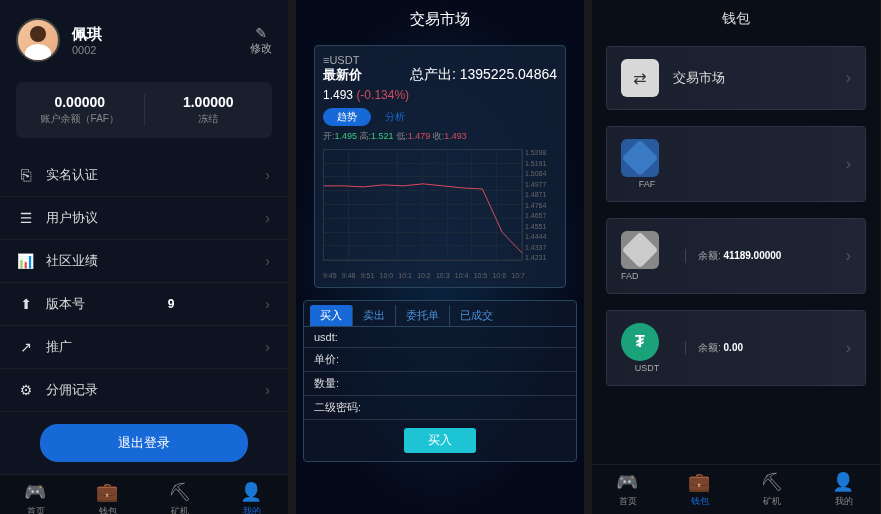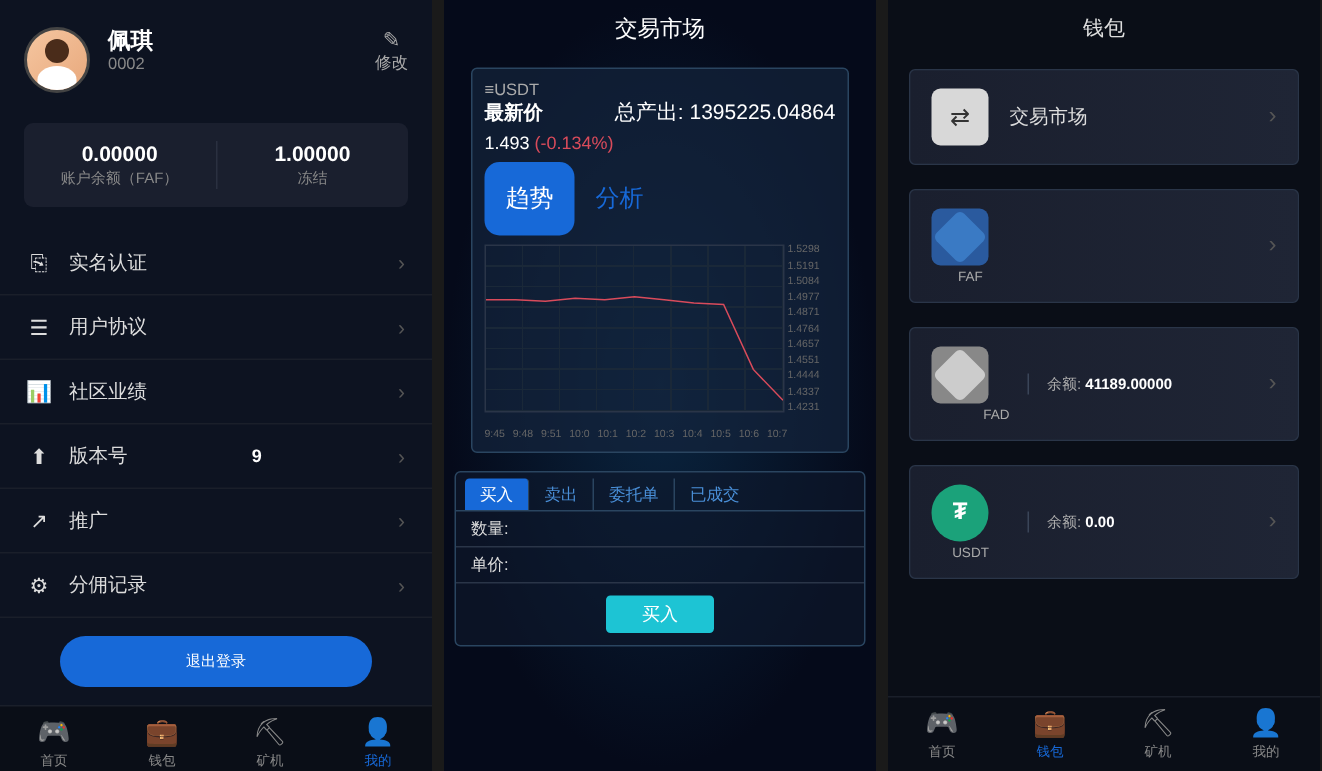--- a/index.html
+++ b/index.html
@@ -3,56 +3,56 @@
 <meta charset="utf-8">
 <style>
 *{margin:0;padding:0;box-sizing:border-box;font-family:-apple-system,"PingFang SC","Microsoft YaHei",sans-serif}
 body{background:#1a1a1a;display:flex;gap:8px;width:881px;height:514px;overflow:hidden}
 .phone{width:288px;height:514px;background:#0a0e17;position:relative;overflow:hidden;display:flex;flex-direction:column}
 .p1{background:#0d1321}
 .p2{background:radial-gradient(ellipse at center,#0a2540 0%,#050a1a 70%)}
 .p3{background:#0a0e17}
 
 
-.header1{padding:18px 16px 12px;display:flex;align-items:flex-start;gap:12px}
+.header1{padding:18px 16px 12px;display:flex;align-items:center;gap:12px}
 .avatar{width:44px;height:44px;border-radius:50%;background:linear-gradient(135deg,#f5c6a0,#e8a87c);border:2px solid #444;position:relative;overflow:hidden}
 .avatar::before{content:"";position:absolute;top:6px;left:50%;transform:translateX(-50%);width:16px;height:16px;border-radius:50%;background:#4a2c1a}
 .avatar::after{content:"";position:absolute;bottom:-2px;left:50%;transform:translateX(-50%);width:26px;height:18px;border-radius:50% 50% 0 0;background:#fff}
 .uname{color:#fff;font-size:15px;font-weight:600}
 .uid{color:#888;font-size:11px}
 .edit{margin-left:auto;color:#aaa;font-size:11px;text-align:center}
 .edit-icon{font-size:14px;display:block}
 .bal-row{display:flex;margin:8px 16px 16px;background:#1a1f2e;border-radius:6px;padding:12px 0}
 .bal-cell{flex:1;text-align:center;border-right:1px solid #2a3040}
 .bal-cell:last-child{border-right:none}
 .bal-val{color:#fff;font-size:14px;font-weight:600}
 .bal-lbl{color:#888;font-size:10px;margin-top:2px}
 .menu{flex:1}
 .mitem{display:flex;align-items:center;padding:12px 18px;color:#ddd;font-size:13px;border-bottom:1px solid #1a1f2a}
 .micon{width:16px;height:16px;margin-right:12px;display:inline-flex;align-items:center;justify-content:center;font-size:14px}
 .chev{margin-left:auto;color:#555;font-size:14px}
 .badge{margin-left:auto;color:#fff;font-size:12px;margin-right:8px;font-weight:600}
-.logout{margin:12px 40px;background:#1769d8;color:#fff;text-align:center;padding:10px;border-radius:18px;font-size:10px}
+.logout{margin:12px 40px;background:#1769d8;color:#fff;text-align:center;padding:10px;border-radius:18px;font-size:13px}
 
 
 .nav{display:flex;background:#0a0e17;border-top:1px solid #1a1f2a;padding:6px 0}
 .nitem{flex:1;text-align:center;color:#888;font-size:9px}
 .nitem.active{color:#1769d8}
 .nicon{font-size:18px;display:block;margin-bottom:2px}
 
 
 .title2{text-align:center;color:#fff;padding:10px 0;font-size:15px}
 .chart-card{margin:6px 18px;background:rgba(20,35,60,0.7);border:1px solid #2a4560;border-radius:4px;padding:8px}
 .pair-row{display:flex;align-items:center;color:#fff;font-size:11px}
 .pair{color:#aaa}
 .total{margin-left:auto;font-size:14px}
 .price-row{color:#fff;font-size:12px;margin-top:4px}
 .pct{color:#d94b5b;font-size:12px}
 .tab-pills{display:flex;gap:0;margin-top:6px}
-.pill{padding:14px 14px;font-size:16px;border-radius:10px}
+.pill{padding:2px 14px;font-size:10px;border-radius:10px}
 .pill.a{background:#1769d8;color:#fff}
 .pill.b{color:#1769d8}
 .ohlc{font-size:9px;color:#888;margin-top:4px}
 .ohlc .g{color:#3bc97a}
 .ohlc .r{color:#d94b5b}
 .chart{height:130px;position:relative;margin-top:6px}
 .yaxis{position:absolute;right:0;top:0;bottom:18px;width:32px;display:flex;flex-direction:column;justify-content:space-between;font-size:7px;color:#666;text-align:left}
 .xaxis{position:absolute;bottom:0;left:0;right:32px;display:flex;justify-content:space-between;font-size:7px;color:#666}
 .plot{position:absolute;left:0;right:34px;top:0;bottom:18px;border:1px solid #2a3548}
 .plot::before{content:"";position:absolute;top:0;left:0;right:0;bottom:0;background:repeating-linear-gradient(to right,transparent 0,transparent calc(100%/8 - 1px),#1a2838 calc(100%/8 - 1px),#1a2838 calc(100%/8)),repeating-linear-gradient(to bottom,transparent 0,transparent calc(100%/8 - 1px),#1a2838 calc(100%/8 - 1px),#1a2838 calc(100%/8))}
@@ -160,20 +160,26 @@
       <span style="font-size:13px;font-weight:600">最新价</span>
       <span class="total"><span>总产出:</span> <span>1395225.04864</span></span>
     </div>
     <div class="price-row">
       <span>1.493</span>
       <span class="pct">(-0.134%)</span>
     </div>
     <div class="tab-pills">
       <span class="pill a">趋势</span>
       <span class="pill b">分析</span>
+    </div>
+    <div class="ohlc">
+      <span>开</span>:<span class="g">1.495</span>
+      <span>高</span>:<span class="g">1.521</span>
+      <span>低</span>:<span class="r">1.479</span>
+      <span>收</span>:<span class="r">1.493</span>
     </div>
     <div class="chart">
       <div class="plot">
         <svg class="line" viewBox="0 0 100 100" preserveAspectRatio="none">
           <polyline id="chart-line" fill="none" stroke="#d94b5b" stroke-width="1" vector-effect="non-scaling-stroke" points="0,32.61480787253977 10,32.61480787253977 20,33.55201499531401 30,31.677600749765745 40,32.61480787253977 50,30.740393626991505 60,32.61480787253977 70,34.48922211808804 80,35.42642924086228 90,74.78912839737589 100,93.53327085285856"></polyline>
         </svg>
       </div>
       <div class="yaxis" id="yaxis">
           <span>1.5298</span>
           <span>1.5191</span>
@@ -203,47 +209,55 @@
     </div>
   </div>
   <div class="order-card">
     <div class="otabs">
       <span class="otab active">买入</span>
       <span class="otab">卖出</span>
       <span class="otab">委托单</span>
       <span class="otab">已成交</span>
     </div>
     <div class="ofield">
+        <span class="olbl">usdt:</span>
+        <input class="oinput" style="">
+      </div>
+    <div class="ofield">
+        <span class="olbl">单价:</span>
+        <input class="oinput" style="">
+      </div>
+    <div class="ofield">
         <span class="olbl">数量:</span>
         <input class="oinput" style="">
       </div>
     <div class="ofield">
-        <span class="olbl">单价:</span>
-        <input class="oinput" style="">
+        <span class="olbl">二级密码:</span>
+        <input class="oinput" type="password" style="">
       </div>
     <button class="buy-btn">买入</button>
   </div>
 </div>
 
 <div class="phone p3">
   <div class="title3">钱包</div>
   <div class="wcard">
     <div class="wicon market">⇄</div>
     <span class="wlbl">交易市场</span>
     <span class="wchev">›</span>
   </div>
   <div class="wcard">
     <div style="text-align:center">
       <div class="wicon faf"></div>
       <div class="wsub">FAF</div>
     </div>
     <span class="wchev">›</span>
   </div>
   <div class="wcard">
-    <div style="text-align:right">
+    <div style="text-align:left">
       <div class="wicon fad"></div>
       <div class="wsub">FAD</div>
     </div>
     <div class="winfo">
       <div><span>余额:</span> <span class="wval">41189.00000</span></div>
     </div>
     <span class="wchev">›</span>
   </div>
   <div class="wcard">
     <div style="text-align:center">

